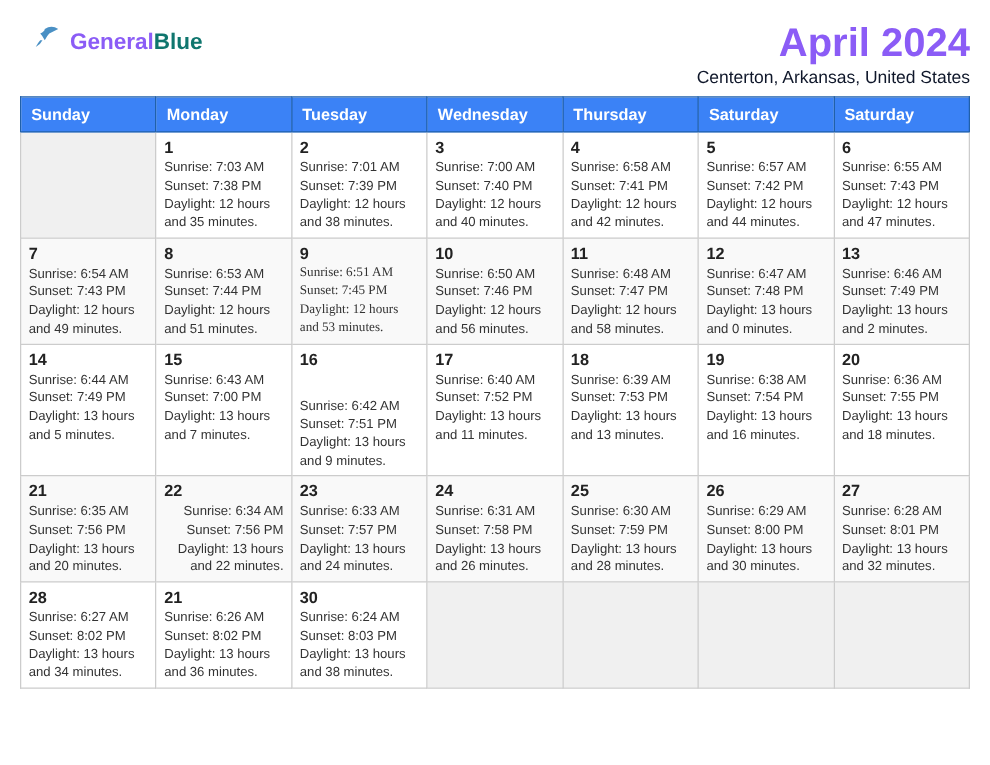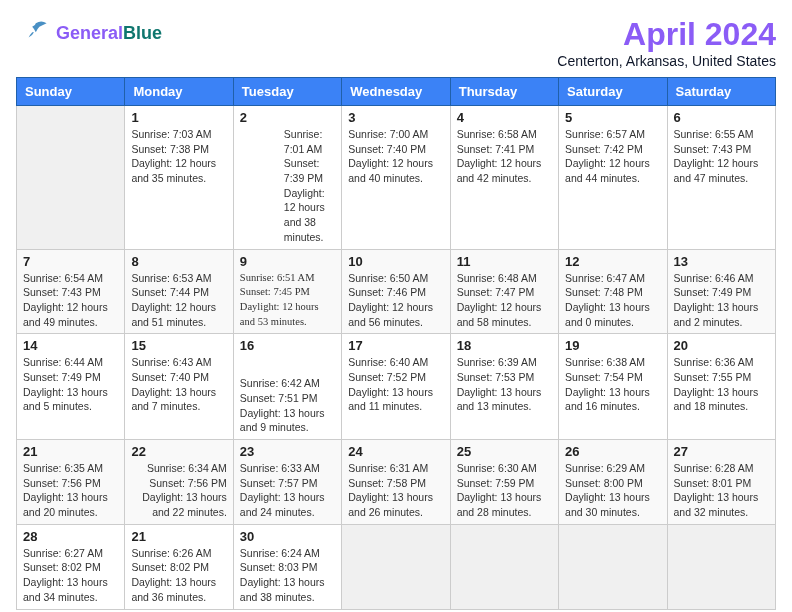--- a/index.html
+++ b/index.html
@@ -117,21 +117,21 @@
         <td class="empty-cell"></td>
         <td>
           <div class="day-num">1</div>
           <div class="day-info" style="white-space: pre-line;">Sunrise: 7:03 AM
 Sunset: 7:38 PM
 Daylight: 12 hours
 and 35 minutes.</div>
         </td>
         <td>
           <div class="day-num">2</div>
-          <div class="day-info" style="white-space: pre-line; margin-left: 44px;">Sunrise: 7:01 AM
+          <div class="day-info" style="white-space: pre-line;">Sunrise: 7:01 AM
 Sunset: 7:39 PM
 Daylight: 12 hours
 and 38 minutes.</div>
         </td>
         <td>
           <div class="day-num">3</div>
           <div class="day-info" style="white-space: pre-line;">Sunrise: 7:00 AM
 Sunset: 7:40 PM
 Daylight: 12 hours
 and 40 minutes.</div>
@@ -213,21 +213,21 @@
         <td>
           <div class="day-num">14</div>
           <div class="day-info" style="white-space: pre-line;">Sunrise: 6:44 AM
 Sunset: 7:49 PM
 Daylight: 13 hours
 and 5 minutes.</div>
         </td>
         <td>
           <div class="day-num">15</div>
           <div class="day-info" style="white-space: pre-line;">Sunrise: 6:43 AM
-Sunset: 7:40 PM
+Sunset: 7:00 PM
 Daylight: 13 hours
 and 7 minutes.</div>
         </td>
         <td>
           <div class="day-num">16</div>
           <div class="day-info" style="white-space: pre-line; margin-top: 23px;">Sunrise: 6:42 AM
 Sunset: 7:51 PM
 Daylight: 13 hours
 and 9 minutes.</div>
         </td>

